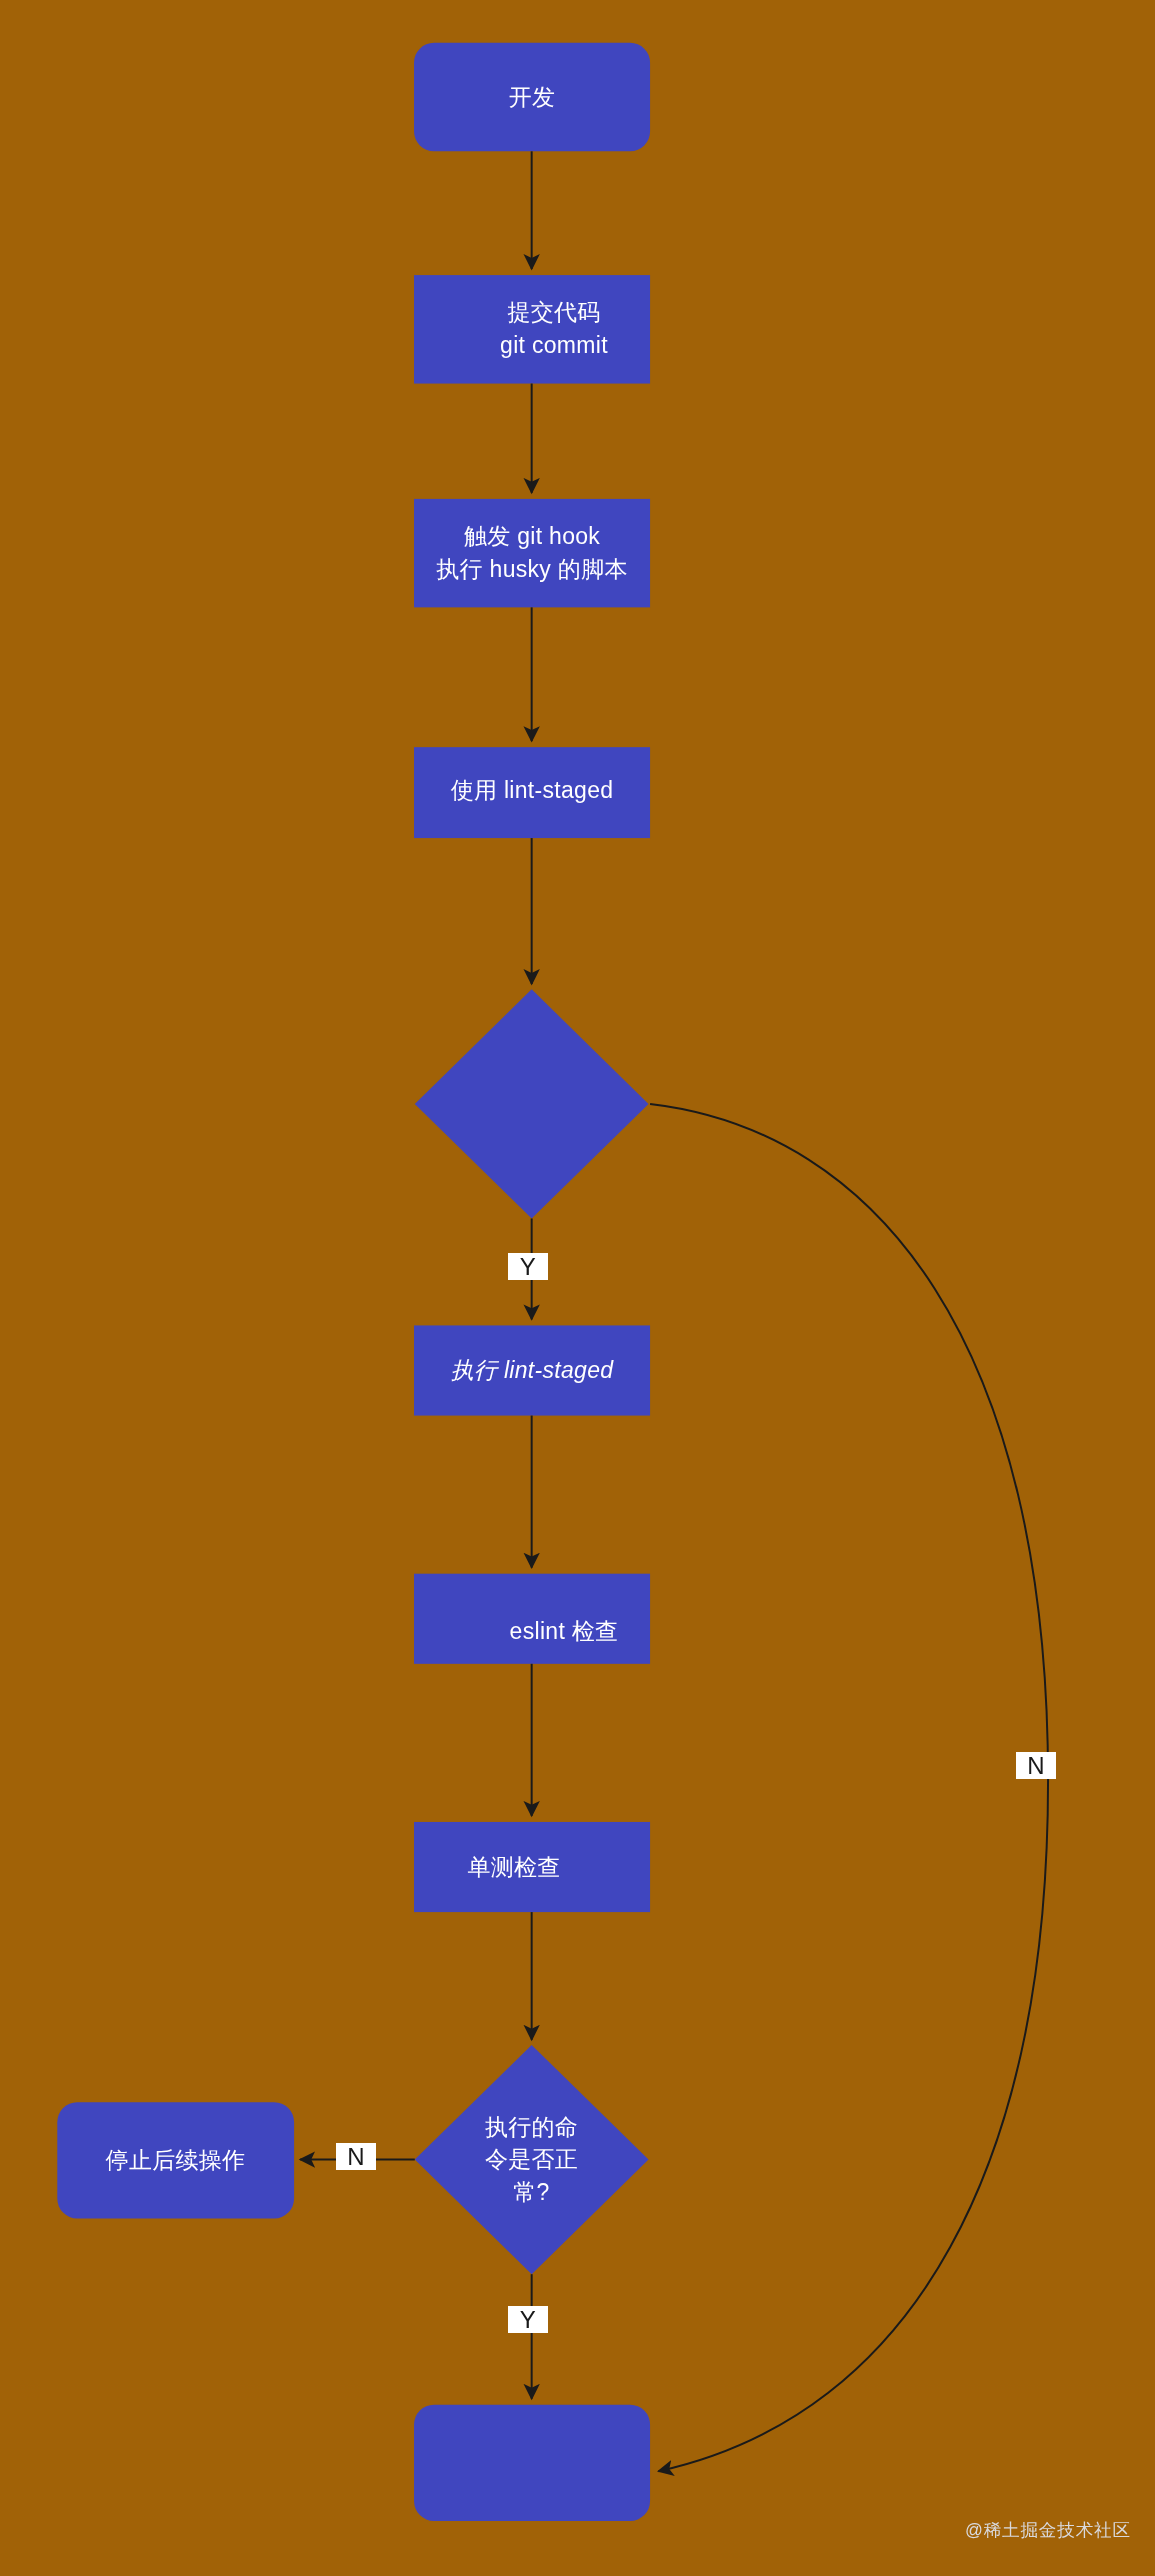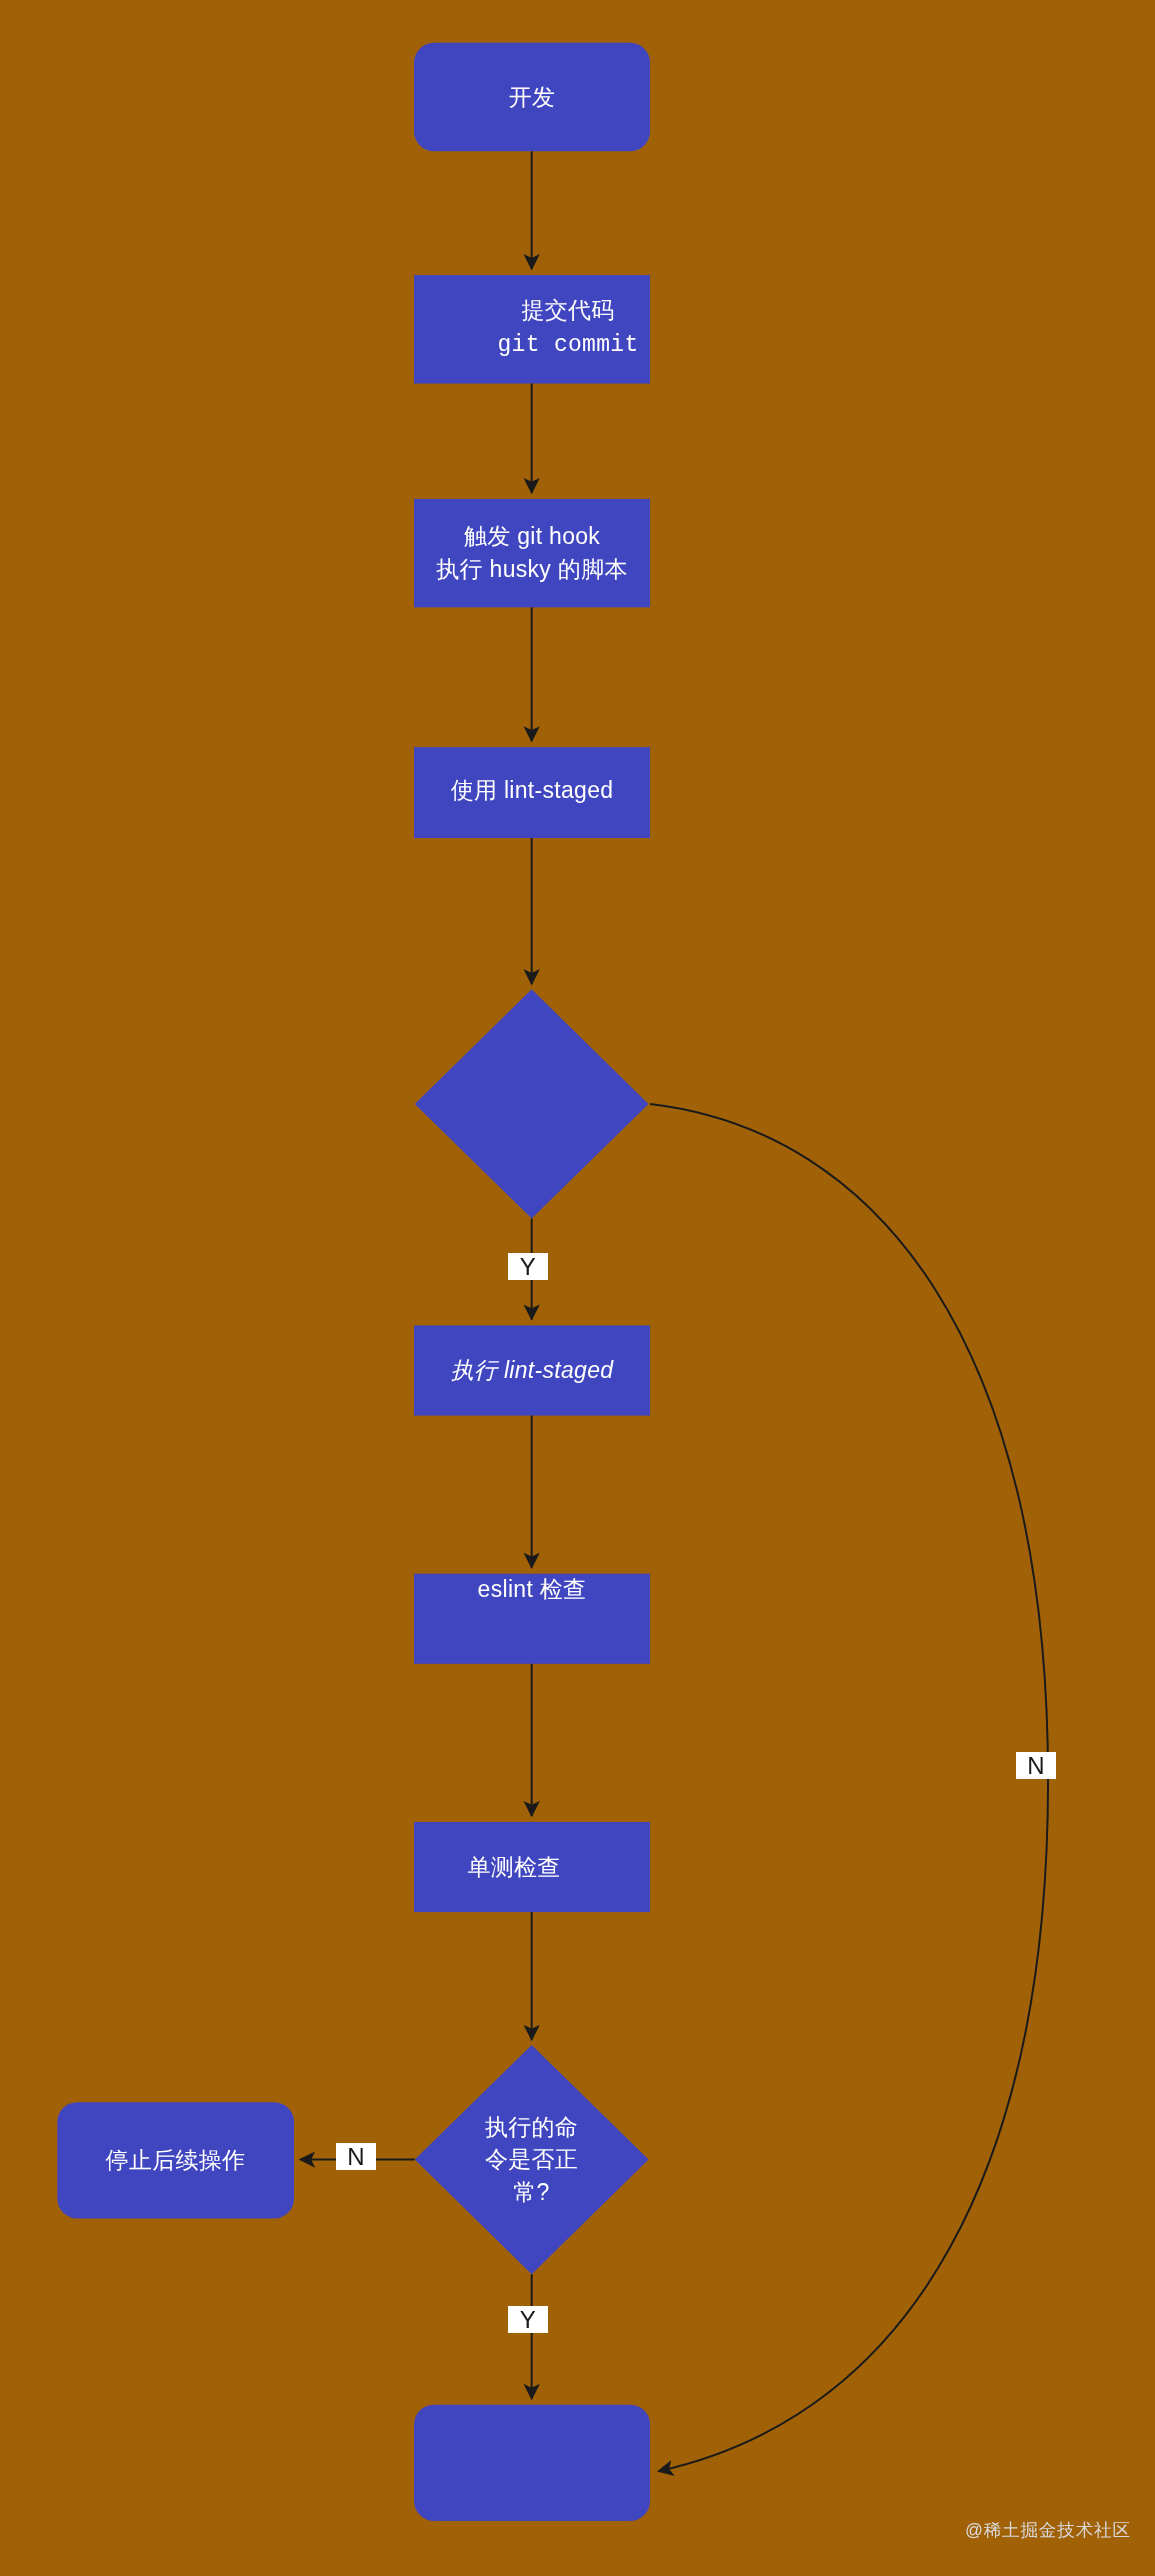--- a/index.html
+++ b/index.html
@@ -107,32 +107,32 @@
 
     <line x1="543" y1="2827" x2="393" y2="2827" stroke="#1a1a1a" stroke-width="2.6" marker-end="url(#arrow)"></line>
 
     <line x1="696" y1="2977" x2="696" y2="3140" stroke="#1a1a1a" stroke-width="2.6" marker-end="url(#arrow)"></line>
 
     <path d="M 851 1445 C 1150 1480 1372 1760 1372 2330 C 1372 2830 1200 3160 862 3235" fill="none" stroke="#1a1a1a" stroke-width="2.6" marker-end="url(#arrow)"></path>
   </svg>
 
   <div class="node-label" style="left:414px; top:43px; width:236px; height:108px;">开发</div>
 
-  <div class="node-label" style="left:428px; top:275px; width:280px; height:108px;font-family:Liberation Mono, monospace;">提交代码
+  <div class="node-label" style="left:414px; top:275px; width:280px; height:108px;">提交代码
 git commit</div>
 
   <div class="node-label" style="left:414px; top:499px; width:236px; height:108px;">触发 git hook
 执行 husky 的脚本</div>
 
   <div class="node-label" style="left:414px; top:747px; width:236px; height:87px;">使用 lint-staged</div>
 
 
   <div class="node-label" style="left:414px; top:1325px; width:236px; height:90px;font-style:italic;">执行 lint-staged</div>
 
-  <div class="node-label" style="left:414px; top:1532px; width:236px; height:114px;">eslint 检查</div>
+  <div class="node-label" style="left:414px; top:1574px; width:236px; height:114px;padding-left:32px;">eslint 检查</div>
 
   <div class="node-label" style="left:414px; top:1822px; width:200px; height:90px;">单测检查</div>
 
   <div class="node-label" style="left:432px; top:2045px; width:199px; height:229px;">执行的命
 令是否正
 常?</div>
 
   <div class="node-label" style="left:57px; top:2102px; width:237px; height:116px;">停止后续操作</div>
 
 

